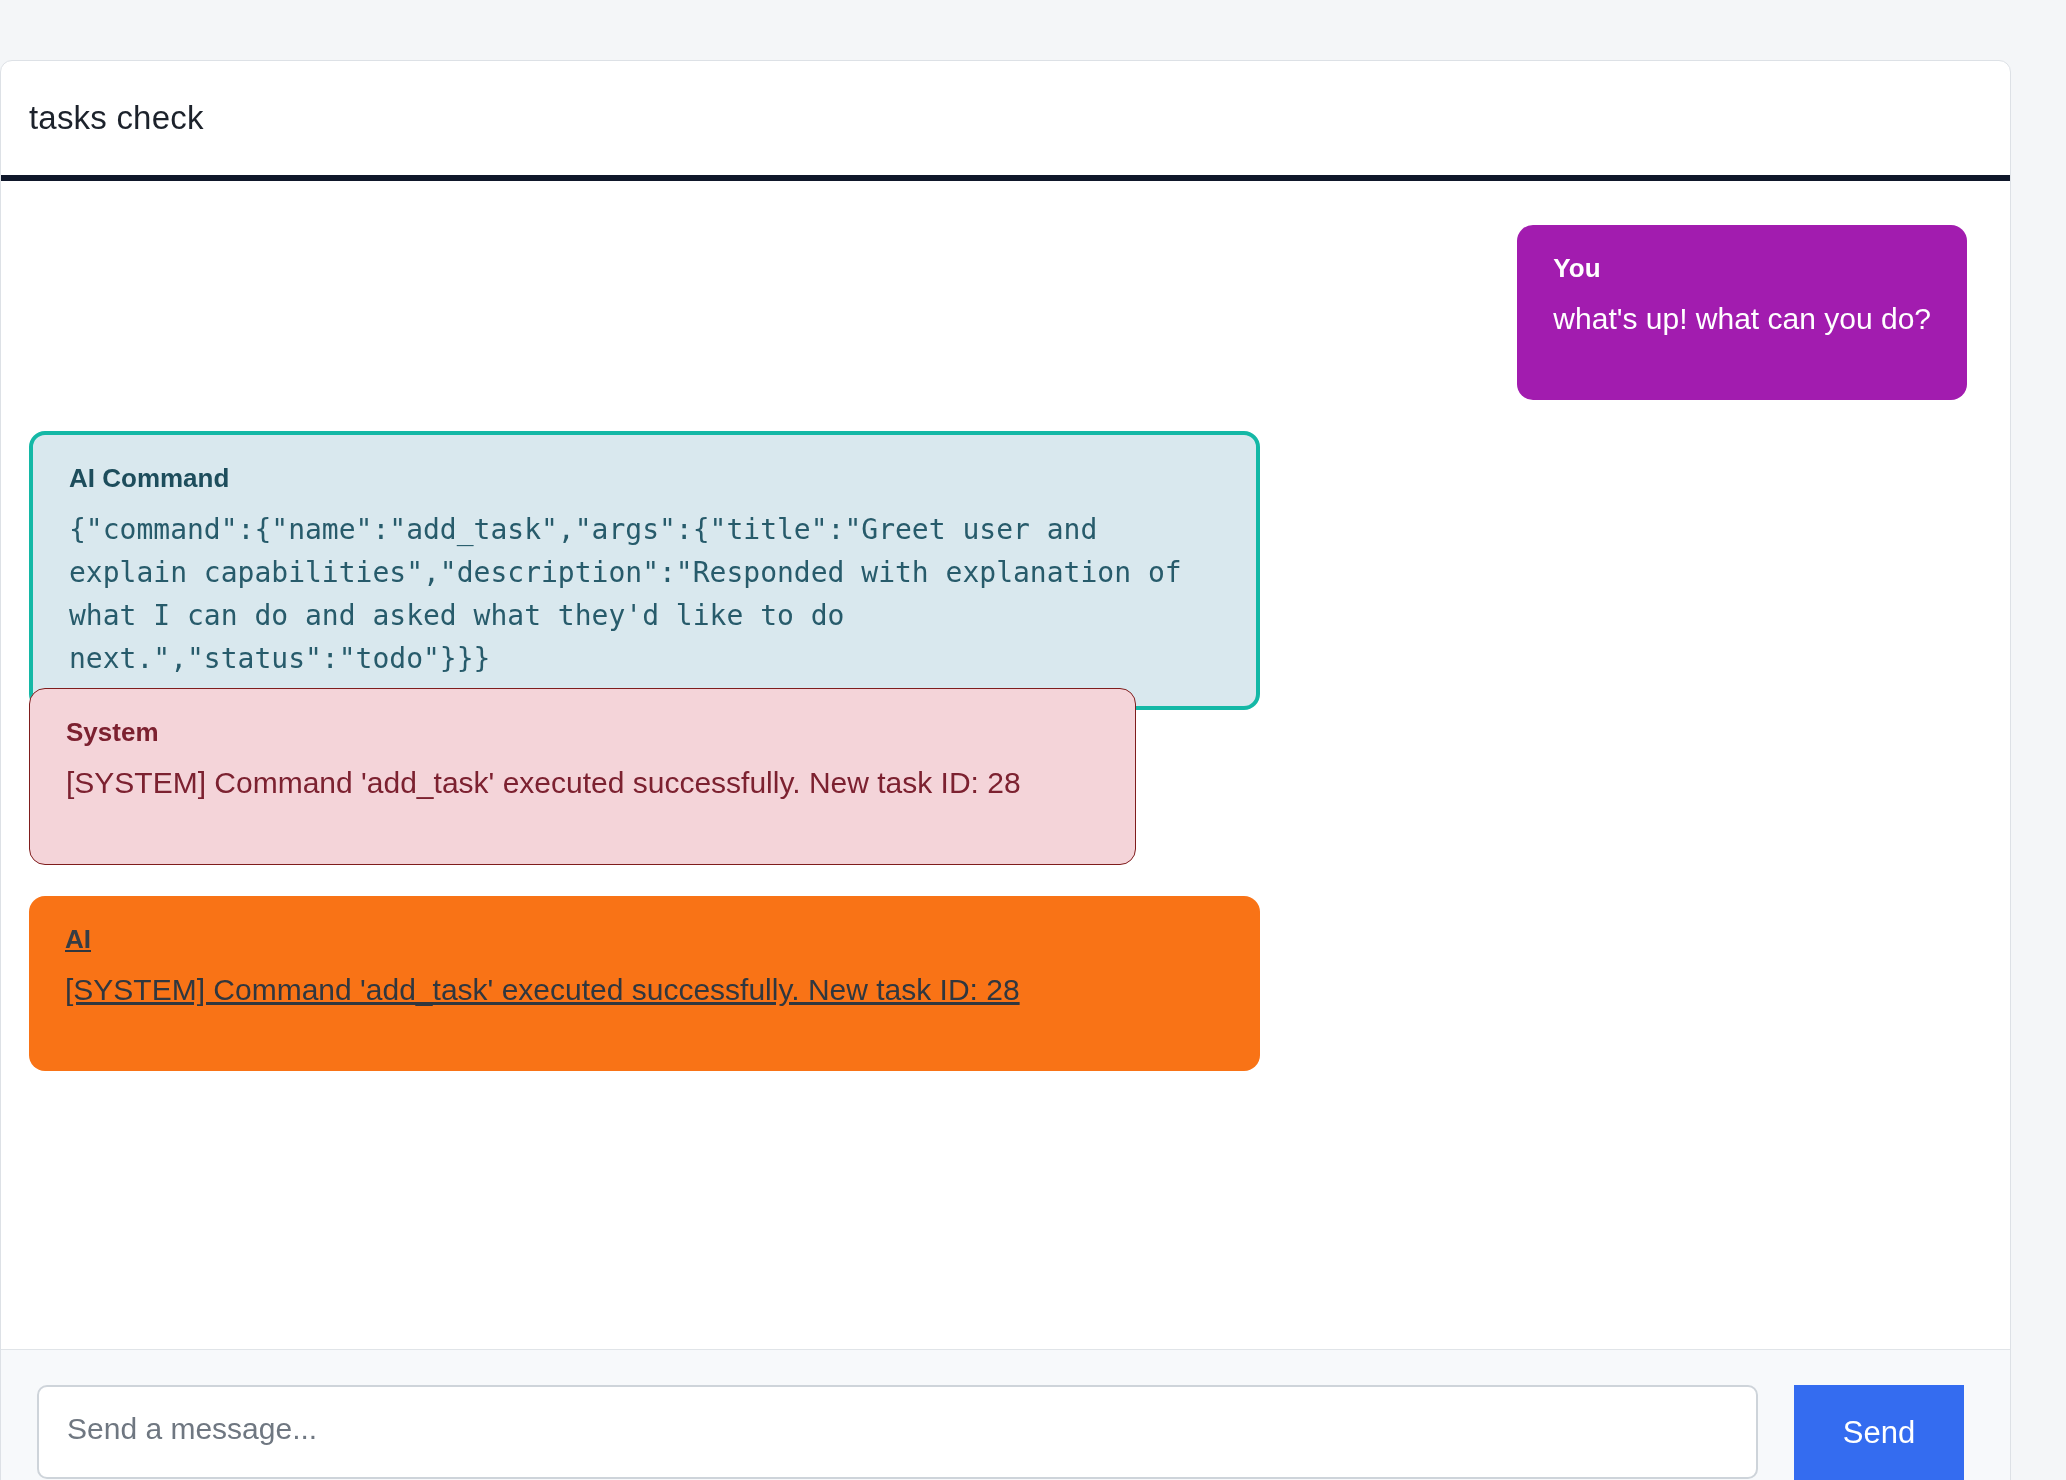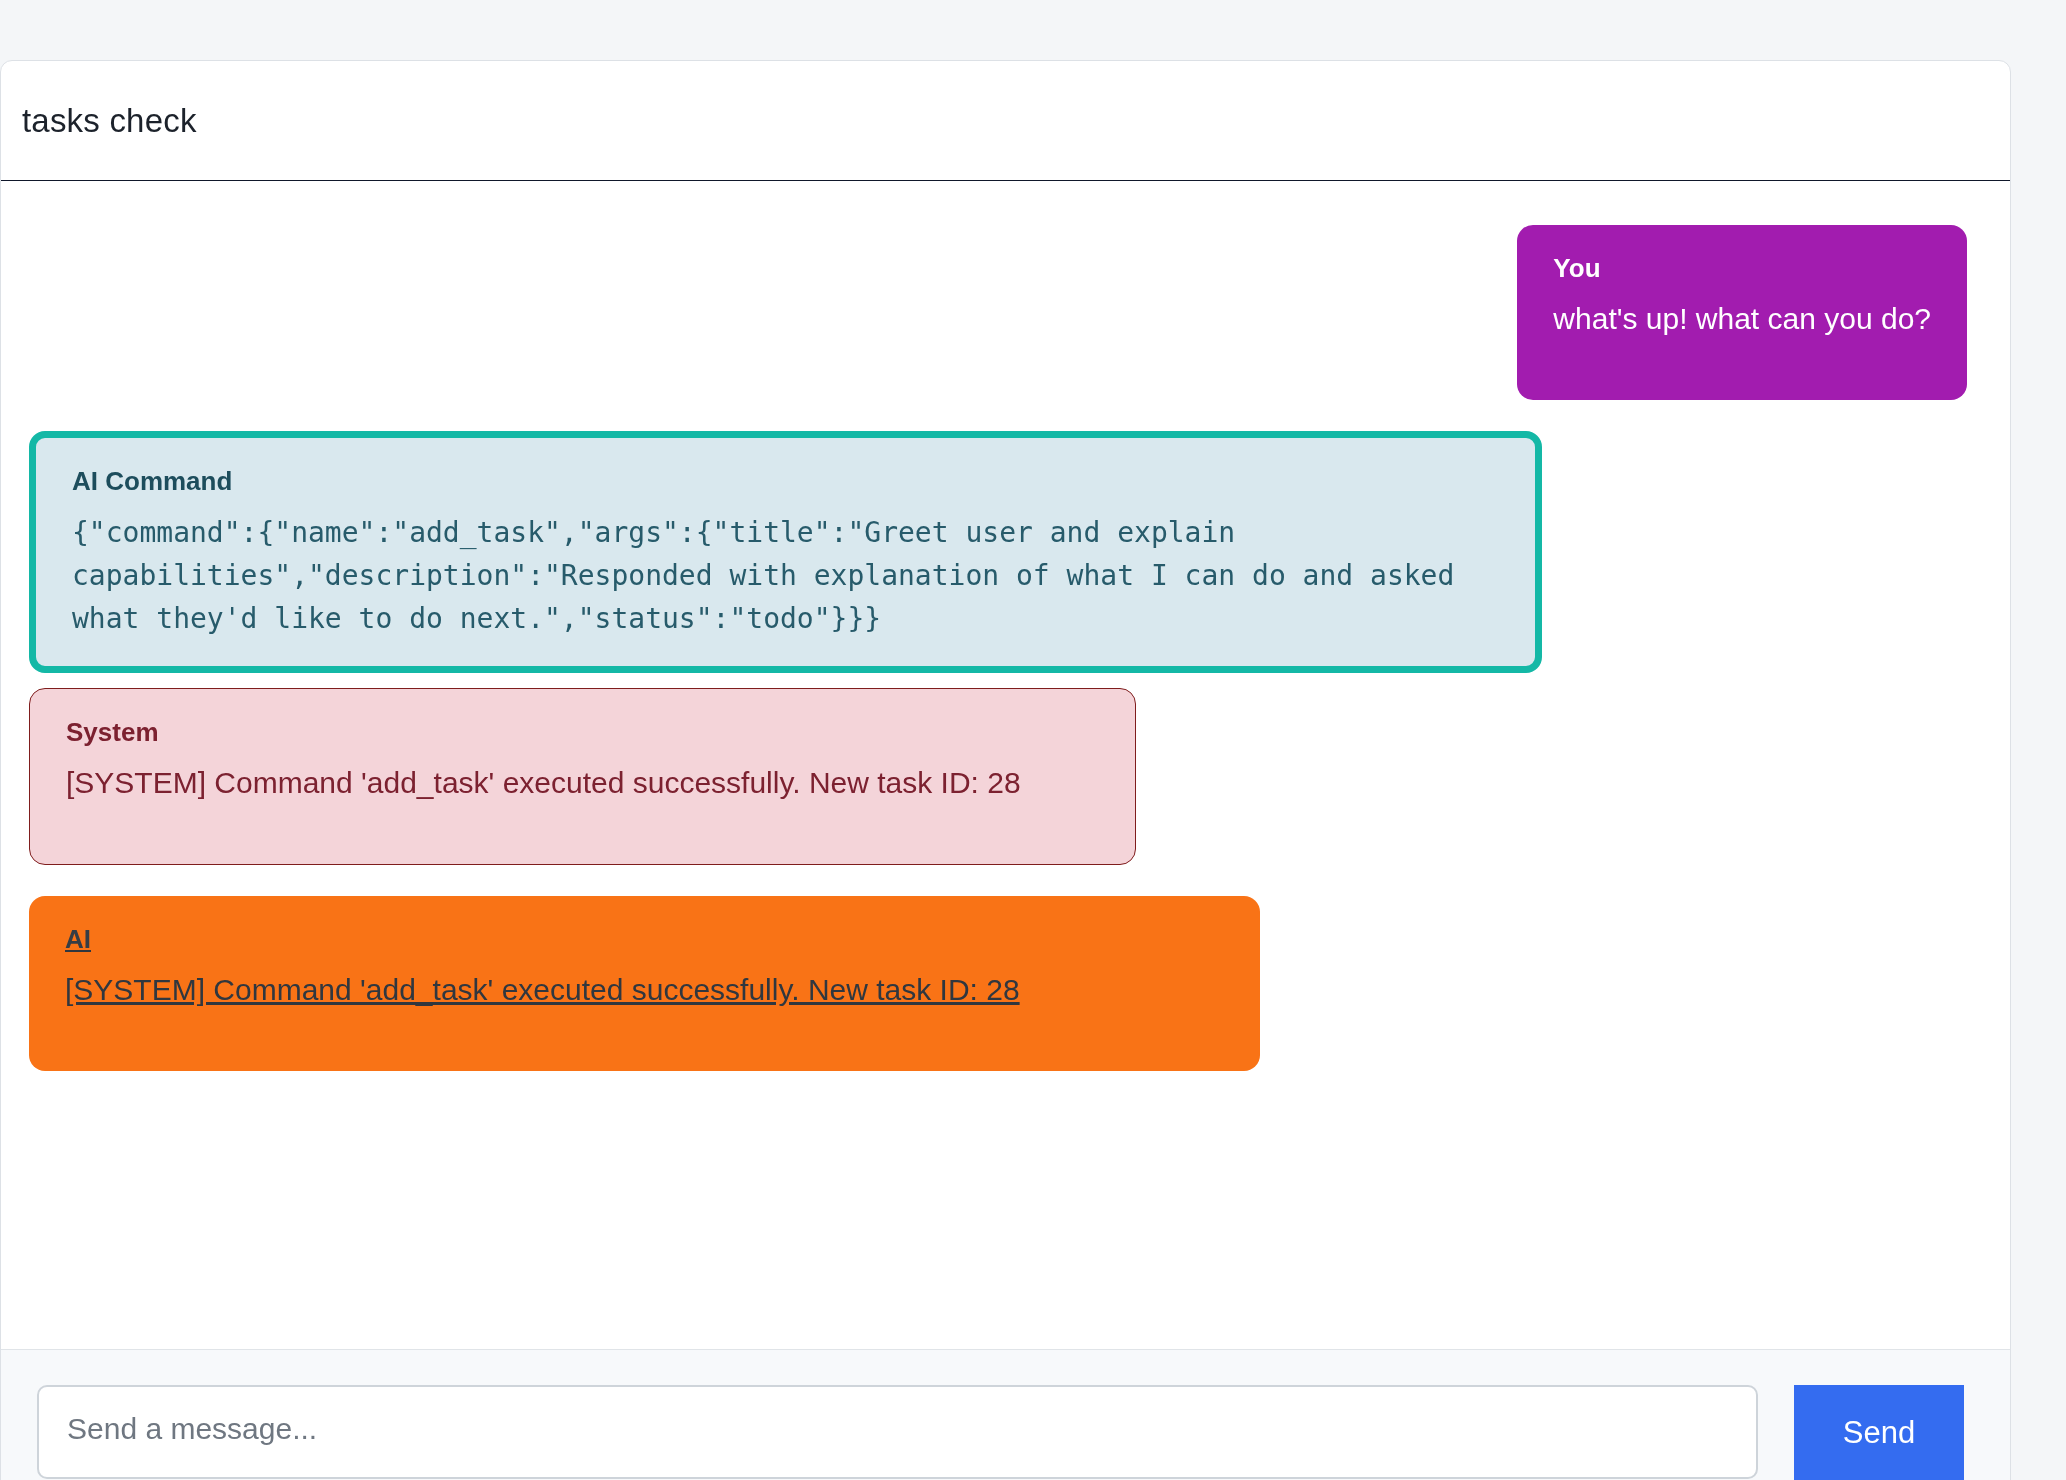--- a/index.html
+++ b/index.html
@@ -8,21 +8,21 @@
     background:#f4f6f8;
     font-family:"Liberation Sans", sans-serif;
   }
   .chat-card{
     position:absolute;left:0;top:60px;width:2011px;height:1490px;
     background:#ffffff;border:1px solid #dde1e6;box-sizing:border-box;
     border-radius:12px 12px 0 0;
   }
   .card-header{
     height:120px;display:flex;align-items:center;
-    padding-left:21px;border-bottom:1px solid #0f172a;box-sizing:border-box;
+    padding-left:28px;border-bottom:6px solid #0f172a;box-sizing:border-box;
   }
   .card-title{
     font-size:33px;font-weight:500;color:#1c222b;letter-spacing:.2px;
   }
   .message-list{
     position:relative;height:1168px;box-sizing:border-box;
   }
   .bubble{
     position:absolute;box-sizing:border-box;border-radius:16px;
     padding:28px 36px;
@@ -32,22 +32,22 @@
   }
   .bubble .body{
     font-size:30px;line-height:38px;margin-bottom:34px;
   }
   .bubble-user{
     top:44px;right:43px;max-width:760px;
     background:#a21caf;color:#ffffff;
   }
   .bubble-user .role{color:#ffffff;}
   .bubble-command{
-    top:250px;left:28px;width:1513px;
-    background:#d9e8ee;border:7px solid #14b8a6;
+    top:250px;left:28px;width:1231px;
+    background:#d9e8ee;border:4px solid #14b8a6;
     padding-right:30px;padding-bottom:18px;
   }
   .bubble-command .role{color:#1d4d5c;margin-bottom:14px;}
   .bubble-command .body{
     font-family:"DejaVu Sans Mono", monospace;
     font-size:28px;line-height:43px;color:#275b6b;
     white-space:pre-wrap;word-wrap:break-word;margin-bottom:8px;
   }
   .bubble-system{
     top:507px;left:28px;width:1107px;

